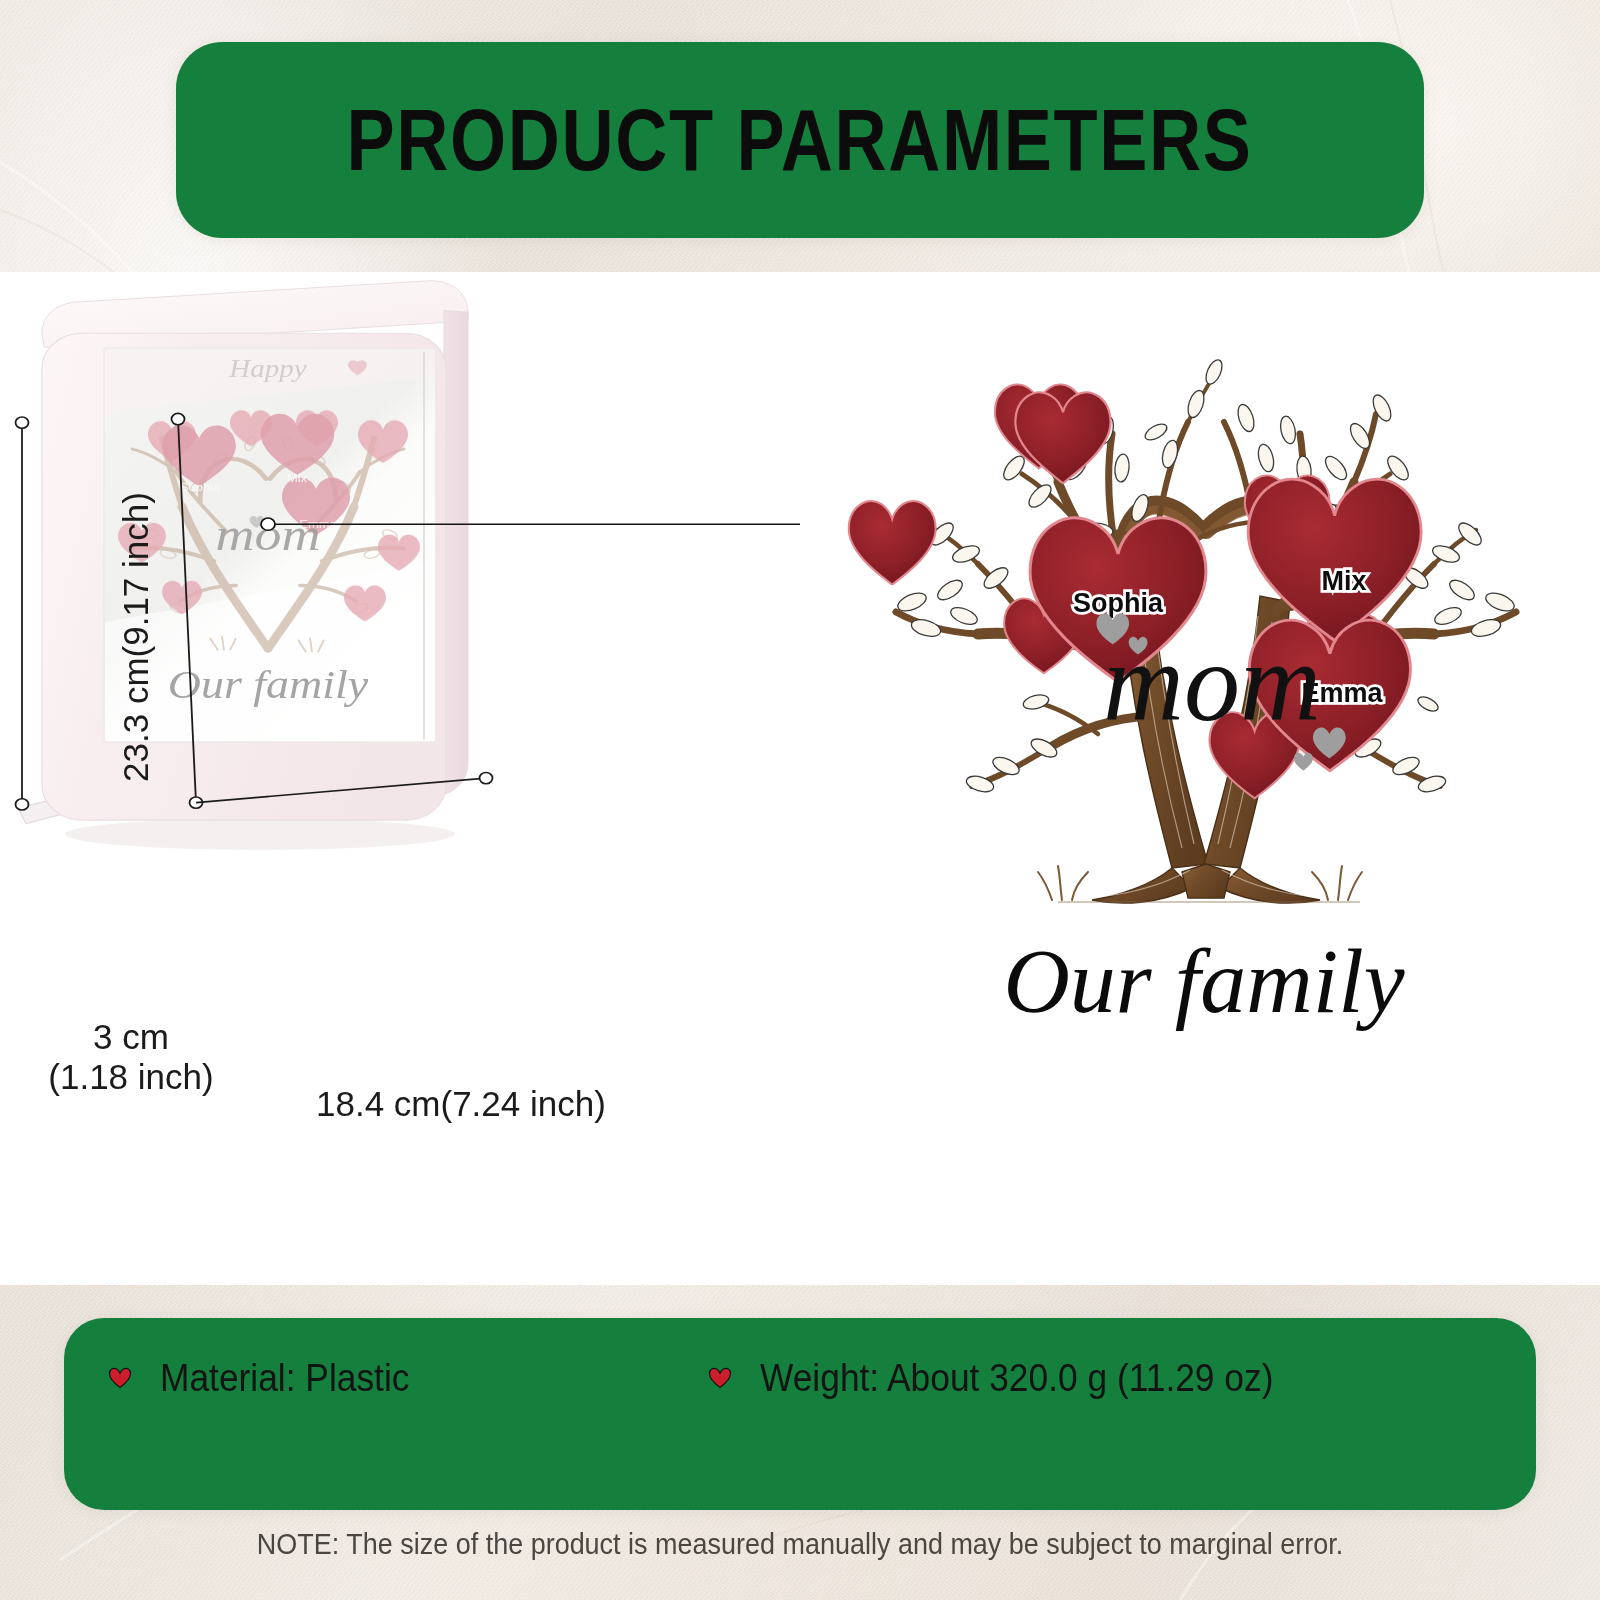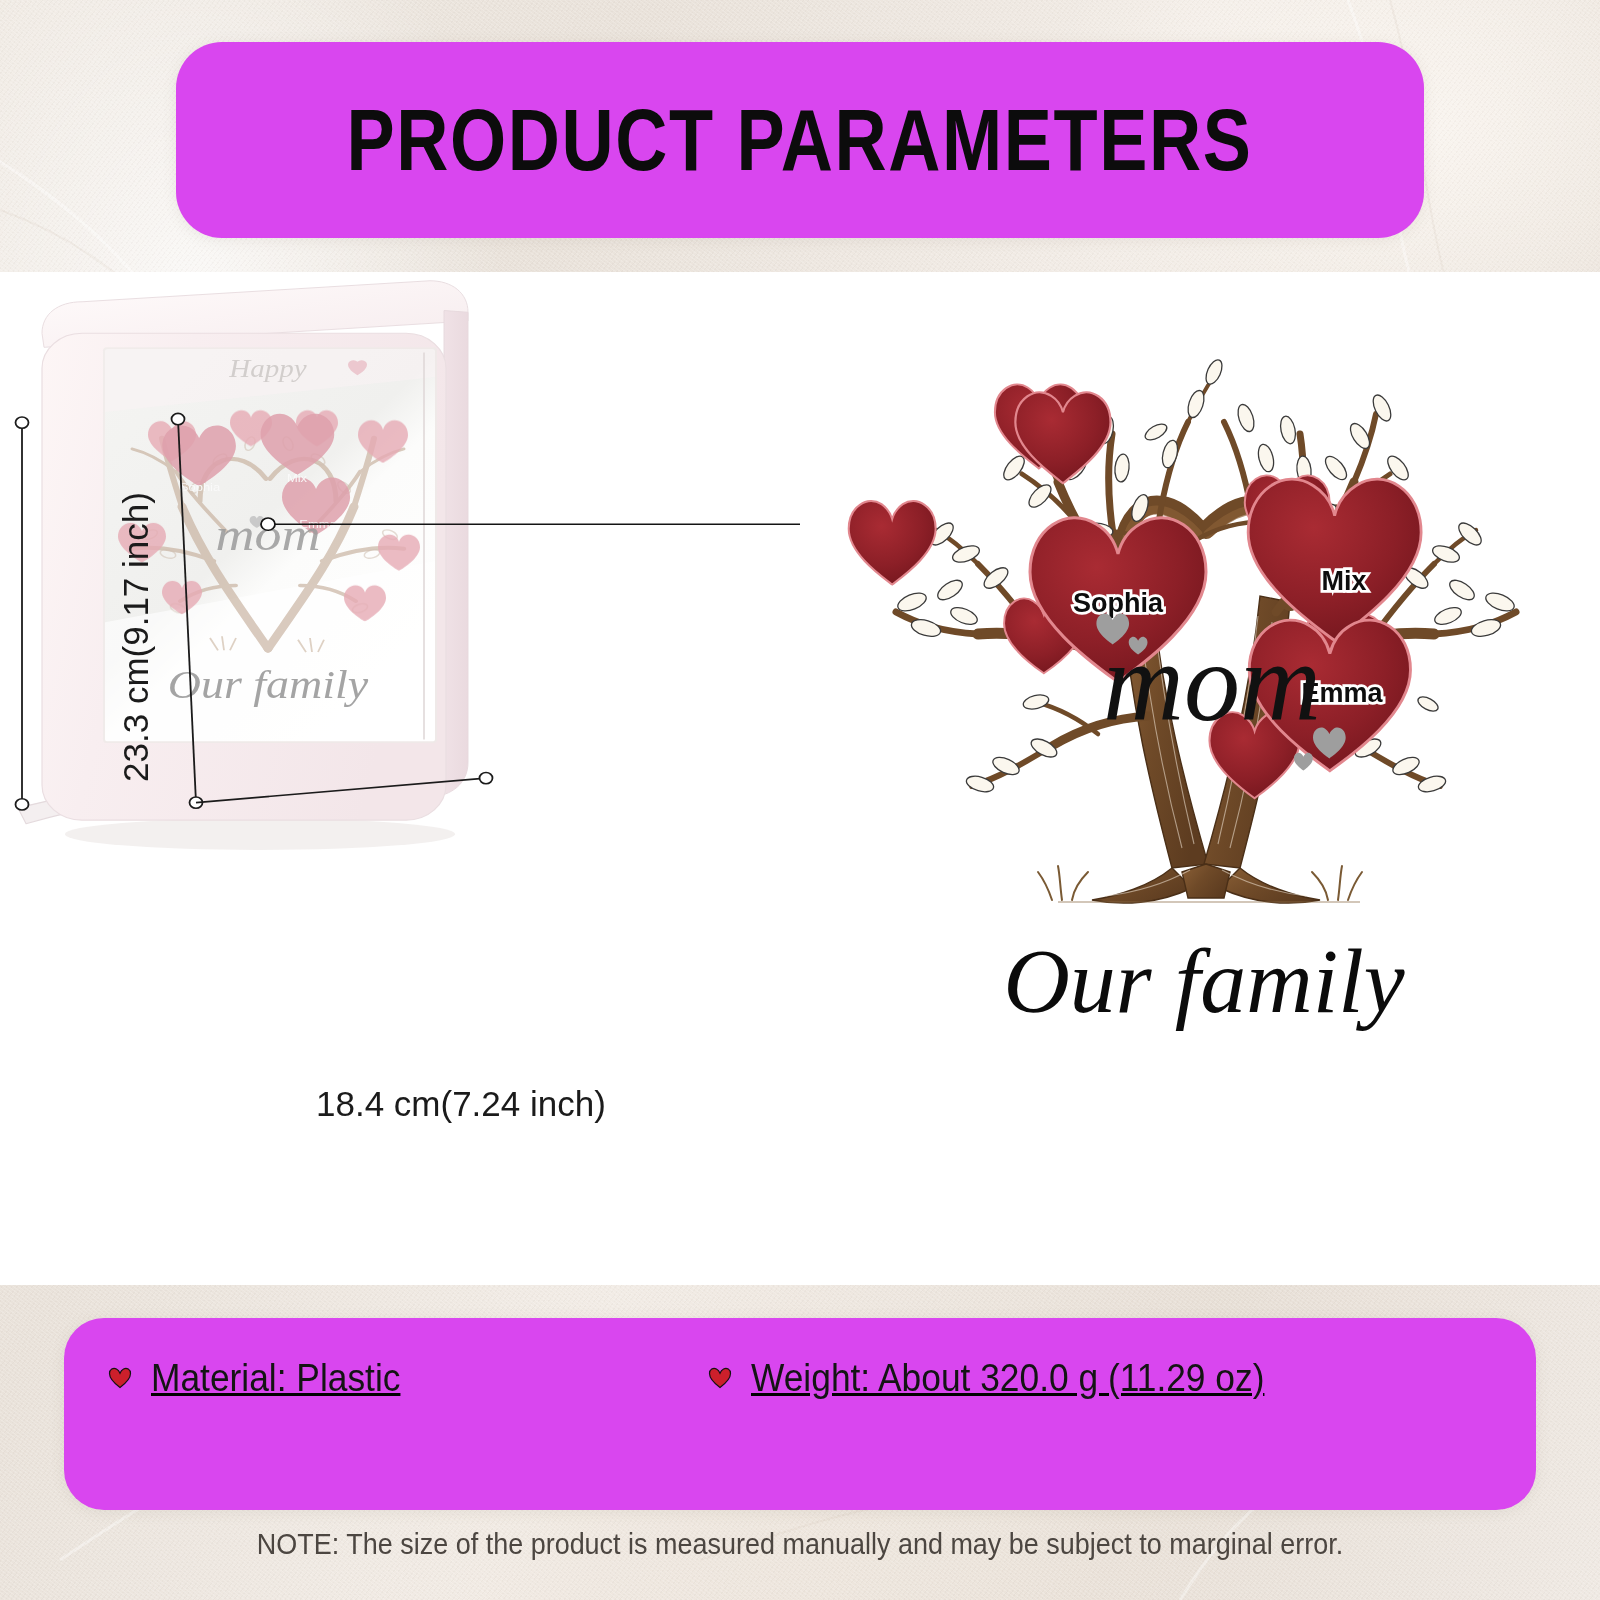--- a/index.html
+++ b/index.html
@@ -33,21 +33,21 @@
     inset: 0;
     opacity: 0.30;
     background-image:
       repeating-linear-gradient(37deg, rgba(255,255,255,0.55) 0 1px, rgba(0,0,0,0) 1px 3px),
       repeating-linear-gradient(-52deg, rgba(160,148,136,0.18) 0 1px, rgba(0,0,0,0) 1px 4px);
   }
 
   
   .card {
     position: absolute;
-    background: #d946ef;
+    background: #15803d;
     border-radius: 46px;
     box-shadow: 0 2px 14px rgba(120,105,92,0.10);
   }
 
   #title-card {
     left: 176px; top: 42px;
     width: 1248px; height: 196px;
     display: flex; align-items: center; justify-content: center;
   }
 
@@ -81,23 +81,22 @@
     width: 100%; height: 100%;
     display: grid;
     grid-template-columns: 600px 1fr;
     grid-template-rows: 1fr 1fr;
     align-items: center;
   }
 
   .spec-item {
     display: flex;
     align-items: center;
-    gap: 19px;
+    gap: 28px;
     white-space: nowrap;
-    text-decoration: underline;
   }
 
   .spec-heart {
     width: 24px; height: 24px;
     flex: 0 0 auto;
     display: block;
   }
 
   .spec-label {
     font-family: "Liberation Sans Narrow", "Liberation Sans", sans-serif;
@@ -305,20 +304,24 @@
     </g>
 
     <g>
       <line x1="268" y1="288" x2="800" y2="288" stroke="#141414" stroke-width="1.8"></line>
       <circle cx="268" cy="288" r="7" fill="#ffffff" stroke="#141414" stroke-width="1.8"></circle>
     </g>
   </svg>
 
   <div class="dim-text" id="dim-height-text">23.3 cm(9.17 inch)</div>
   <div class="dim-text" id="dim-width-text">18.4 cm(7.24 inch)</div>
+  <div class="dim-text" id="dim-depth-text">
+    <span>3 cm</span><br>
+    <span>(1.18 inch)</span>
+  </div>
 </div>
 
 <div id="art-area">
   <svg class="svg-layer" viewBox="0 0 800 1013" preserveAspectRatio="none">
     <defs>
       <linearGradient id="trunkG" x1="0" y1="0" x2="1" y2="0.6">
         <stop offset="0%" stop-color="#8a5f36"></stop>
         <stop offset="50%" stop-color="#6f4a28"></stop>
         <stop offset="100%" stop-color="#5d3c20"></stop>
       </linearGradient>

